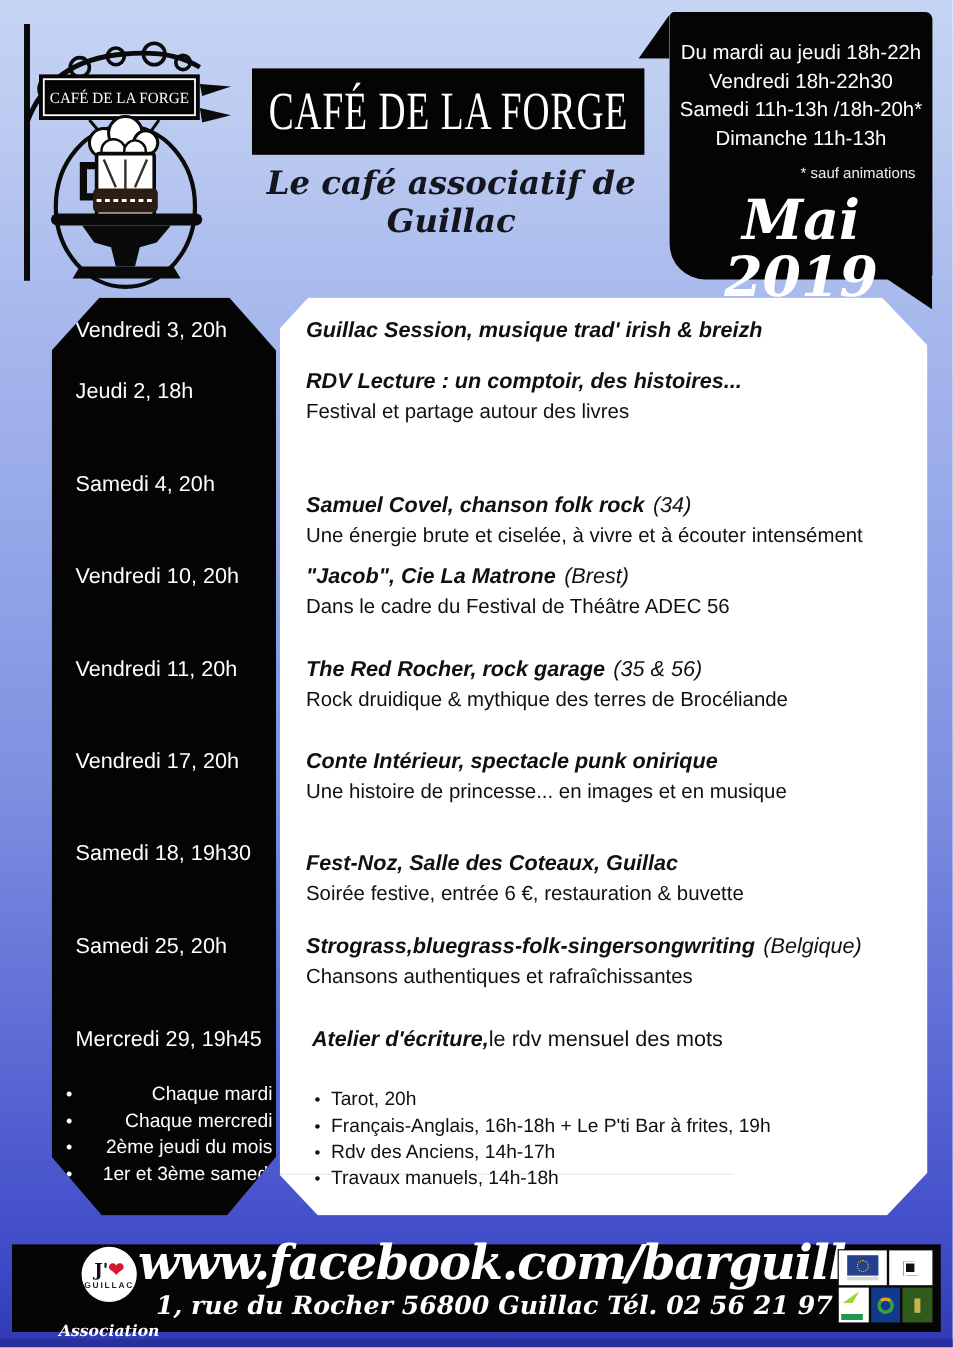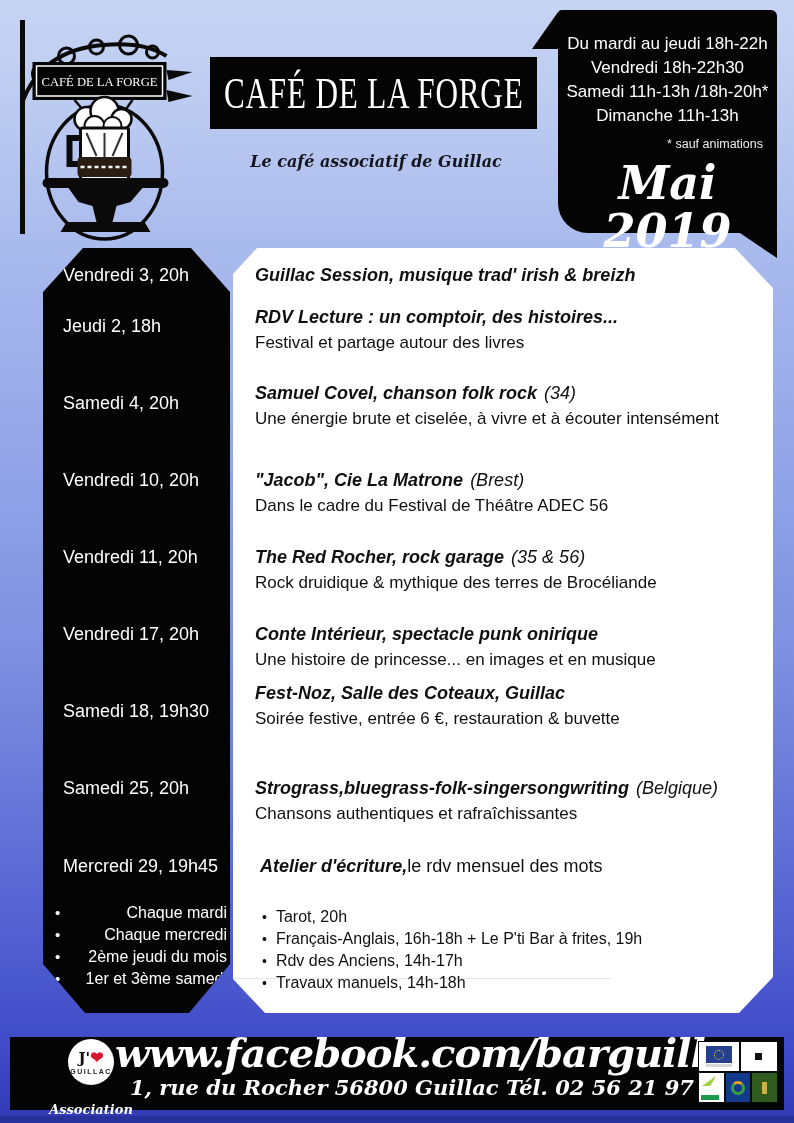--- a/index.html
+++ b/index.html
@@ -14,23 +14,23 @@
   .bottom-strip{position:absolute;left:0;bottom:0;width:100%;height:7px;background:#27309b;}
 
   
   .sign-logo{position:absolute;left:6px;top:6px;width:200px;height:240px;}
 
   .title-banner{position:absolute;left:210px;top:57px;width:327px;height:72px;
     background:#040404;display:flex;align-items:center;justify-content:center;}
   .title-banner .tb-text{color:#fff;font-family:"Liberation Serif",serif;font-size:38px;
     white-space:nowrap;transform:scale(0.82,1.18);letter-spacing:1px;}
 
-  .subtitle{position:absolute;left:208px;top:152px;width:336px;text-align:center;
+  .subtitle{position:absolute;left:208px;top:138px;width:336px;text-align:center;
     font-family:"DejaVu Serif",serif;font-style:italic;font-weight:bold;
-    font-size:16px;color:#15151e;}
+    font-size:27px;color:#15151e;}
 
   .hours-box{position:absolute;left:558px;top:10px;width:219px;height:223px;
     background:#040404;border-radius:4px 6px 4px 30px;color:#fff;text-align:center;
     padding-top:22px;}
   .hours-box .line{font-size:17px;line-height:24px;}
   .hours-note{font-size:12.5px;text-align:right;padding-right:14px;margin-top:9px;color:#efefef;}
   .hours-month{font-family:"DejaVu Serif",serif;font-style:italic;font-weight:bold;
     font-size:46px;margin-top:8px;line-height:48px;}
   .hours-fold{position:absolute;left:532px;top:12px;width:26px;height:37px;background:#040404;
     clip-path:polygon(100% 0,100% 100%,0 100%);}
@@ -189,37 +189,37 @@
   <div class="events-panel">
     <div class="seam"></div>
 
     <div class="event" style="top:14px">
       <div class="event-title"><span>Guillac Session, musique trad' irish &amp; breizh</span></div>
     </div>
     <div class="event" style="top:56px">
       <div class="event-title"><span>RDV Lecture : un comptoir, des histoires...</span></div>
       <div class="event-desc">Festival et partage autour des livres</div>
     </div>
-    <div class="event" style="top:132px">
+    <div class="event" style="top:160px">
       <div class="event-title"><span>Samuel Covel, chanson folk rock</span><span class="loc">(34)</span></div>
       <div class="event-desc">Une énergie brute et ciselée, à vivre et à écouter intensément</div>
     </div>
     <div class="event" style="top:219px">
       <div class="event-title"><span>"Jacob", Cie La Matrone</span><span class="loc">(Brest)</span></div>
       <div class="event-desc">Dans le cadre du Festival de Théâtre ADEC 56</div>
     </div>
     <div class="event" style="top:296px">
       <div class="event-title"><span>The Red Rocher, rock garage</span><span class="loc">(35 &amp; 56)</span></div>
       <div class="event-desc">Rock druidique &amp; mythique des terres de Brocéliande</div>
     </div>
     <div class="event" style="top:373px">
       <div class="event-title"><span>Conte Intérieur, spectacle punk onirique</span></div>
       <div class="event-desc">Une histoire de princesse... en images et en musique</div>
     </div>
-    <div class="event" style="top:432px">
+    <div class="event" style="top:458px">
       <div class="event-title"><span>Fest-Noz, Salle des Coteaux, Guillac</span></div>
       <div class="event-desc">Soirée festive, entrée 6 €, restauration &amp; buvette</div>
     </div>
     <div class="event" style="top:527px">
       <div class="event-title"><span>Strograss,bluegrass-folk-singersongwriting</span><span class="loc">(Belgique)</span></div>
       <div class="event-desc">Chansons authentiques et rafraîchissantes</div>
     </div>
     <div class="event" style="top:605px;left:27px">
       <div class="event-title"><span>Atelier d'écriture,</span><span class="tail">le rdv mensuel des mots</span></div>
     </div>

